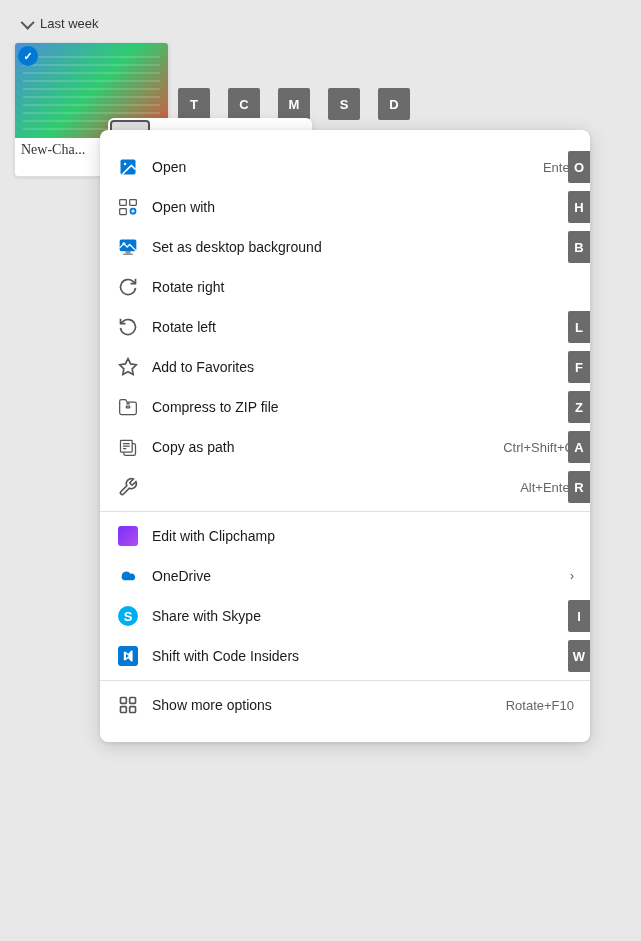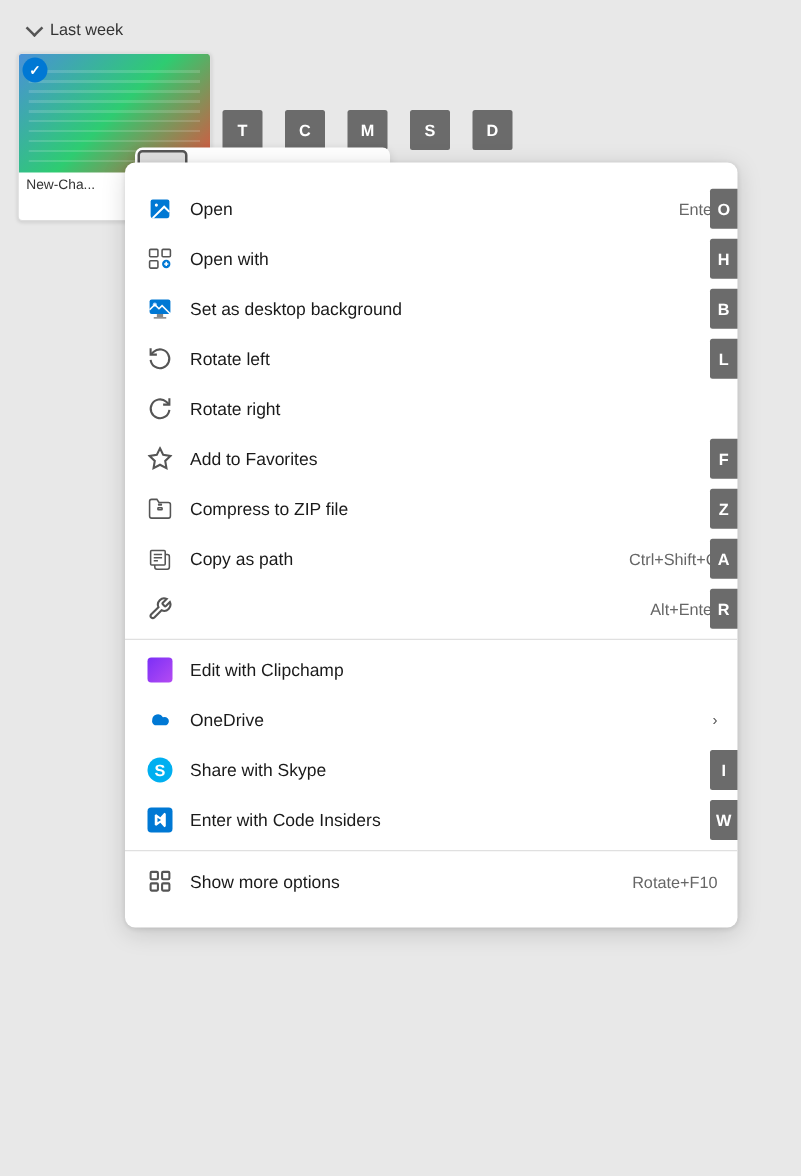--- a/index.html
+++ b/index.html
@@ -234,21 +234,21 @@
 
 <div class="bg-area"></div>
 
 <div class="last-week">
   <span class="last-week-chevron"></span>
   <span>Last week</span>
 </div>
 
 <div class="file-thumb">
   <div class="file-thumb-inner"></div>
-  <div style="padding: 4px 6px; font-size: 11px; color: #333; white-space: nowrap; overflow: hidden; text-overflow: ellipsis;">New-Cha...</div>
+  <div style="padding: 4px 6px; font-size: 14px; color: #333; white-space: nowrap; overflow: hidden; text-overflow: ellipsis; font-family: Liberation Serif, serif;">New-Cha...</div>
 </div>
 <div class="file-check"></div>
 
 <div style="position:absolute; top:88px; left:178px; display:flex; align-items:center; gap:8px;">
   <div class="toolbar-letter">T</div>
   <div class="toolbar-letter">C</div>
   <div class="toolbar-letter">M</div>
   <div class="toolbar-letter">S</div>
   <div class="toolbar-letter">D</div>
 </div>
@@ -334,36 +334,36 @@
         <rect x="6" y="20" width="12" height="1.5" fill="#888"></rect>
       </svg>
     </span>
     <span class="menu-label">Set as desktop background</span>
     <div class="right-letter">B</div>
   </div>
 
   <div class="menu-item">
     <span class="menu-icon">
       <svg width="20" height="20" viewBox="0 0 24 24" fill="none" stroke="#555" stroke-width="2">
+        <path d="M21 2v6h-6"></path>
+        <path d="M21 13a9 9 0 1 1-3-7.7L21 8"></path>
+      </svg>
+    </span>
+    <span class="menu-label">Rotate right</span>
+  </div>
+
+  <div class="menu-item">
+    <span class="menu-icon">
+      <svg width="20" height="20" viewBox="0 0 24 24" fill="none" stroke="#555" stroke-width="2">
         <path d="M3 2v6h6"></path>
         <path d="M3 13a9 9 0 1 0 3-7.7L3 8"></path>
       </svg>
     </span>
     <span class="menu-label">Rotate left</span>
     <div class="right-letter">L</div>
-  </div>
-
-  <div class="menu-item">
-    <span class="menu-icon">
-      <svg width="20" height="20" viewBox="0 0 24 24" fill="none" stroke="#555" stroke-width="2">
-        <path d="M21 2v6h-6"></path>
-        <path d="M21 13a9 9 0 1 1-3-7.7L21 8"></path>
-      </svg>
-    </span>
-    <span class="menu-label">Rotate right</span>
   </div>
 
   <div class="menu-item">
     <span class="menu-icon">
       <svg width="20" height="20" viewBox="0 0 24 24" fill="none" stroke="#555" stroke-width="2">
         <polygon points="12 2 15.09 8.26 22 9.27 17 14.14 18.18 21.02 12 17.77 5.82 21.02 7 14.14 2 9.27 8.91 8.26 12 2"></polygon>
       </svg>
     </span>
     <span class="menu-label">Add to Favorites</span>
     <div class="right-letter">F</div>
@@ -437,21 +437,21 @@
   </div>
 
   <div class="menu-item">
     <span class="menu-icon">
       <div class="vscode-icon-bg">
         <svg width="14" height="14" viewBox="0 0 100 100" fill="white">
           <path d="M 74.9 9.1 L 52.0 33.9 L 28.9 17.4 L 20.1 21.5 L 20.1 78.5 L 28.9 82.6 L 52.0 66.1 L 74.9 90.9 L 83.1 86.0 L 83.1 14.0 Z M 56.0 50.0 L 35.7 63.5 L 35.7 36.5 Z"></path>
         </svg>
       </div>
     </span>
-    <span class="menu-label">Enter with Code Insiders</span>
+    <span class="menu-label">Shift with Code Insiders</span>
     <div class="right-letter">W</div>
   </div>
 
   <div class="menu-divider"></div>
 
   <div class="menu-item">
     <span class="menu-icon">
       <svg width="20" height="20" viewBox="0 0 24 24" fill="none" stroke="#555" stroke-width="2">
         <rect x="3" y="3" width="7" height="7" rx="1"></rect>
         <rect x="14" y="3" width="7" height="7" rx="1"></rect>

